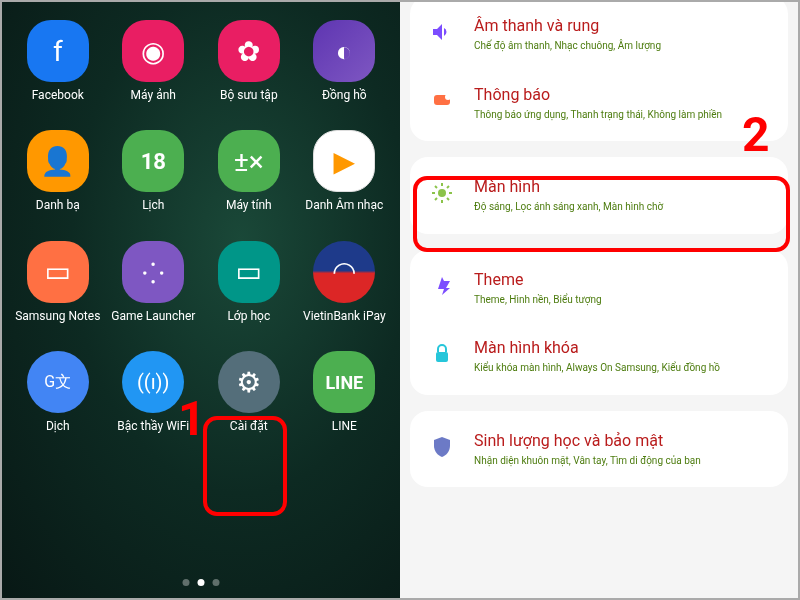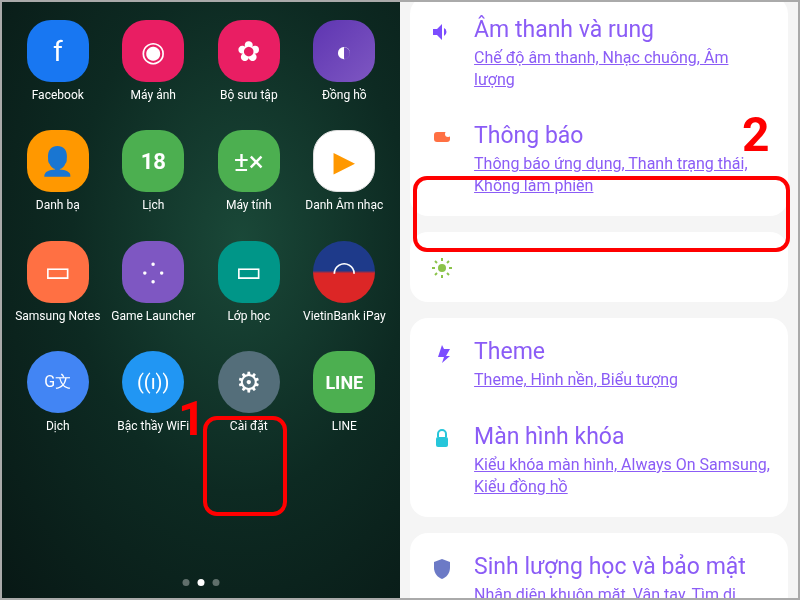--- a/index.html
+++ b/index.html
@@ -11,22 +11,22 @@
   .app-icon { width: 62px; height: 62px; border-radius: 24px; display: flex; align-items: center; justify-content: center; font-size: 28px; color: #fff; }
   .app-label { color: #fff; font-size: 12px; line-height: 1.2; max-width: 88px; }
   .page-dots { position: absolute; bottom: 12px; left: 50%; transform: translateX(-50%); display: flex; gap: 8px; }
   .dot { width: 7px; height: 7px; border-radius: 50%; background: rgba(255,255,255,0.35); }
   .dot.active { background: #fff; }
   .right-panel { width: 400px; height: 596px; background: #f5f5f5; overflow: hidden; }
   .settings-group { background: #fff; border-radius: 18px; margin: 0 10px 16px 10px; padding: 4px 0; }
   .settings-item { display: flex; align-items: flex-start; padding: 16px 18px; cursor: pointer; }
   .settings-icon { width: 28px; height: 28px; margin-right: 18px; flex-shrink: 0; display: flex; align-items: center; justify-content: center; margin-top: 2px; }
   .settings-text { flex: 1; }
-  .settings-title { font-size: 23px; color: #8b5cf6; font-weight: 400; margin-bottom: 4px; }
-  .settings-desc { font-size: 16px; color: #8b5cf6; line-height: 1.35; text-decoration: underline; }
+  .settings-title { font-size: 16px; color: #b91c1c; font-weight: 400; margin-bottom: 4px; }
+  .settings-desc { font-size: 10px; color: #4d7c0f; line-height: 1.35; }
   .highlight-box { border: 4px solid #ff0000; border-radius: 14px; position: absolute; pointer-events: none; }
   .step-number { position: absolute; font-size: 48px; font-weight: 700; color: #ff0000; pointer-events: none; }
   
   .i-fb { background: #1877f2; }
   .i-cam { background: #e91e63; }
   .i-gal { background: #e91e63; }
   .i-clock { background: linear-gradient(135deg,#5e35b1,#7e57c2); }
   .i-contacts { background: #ff9800; }
   .i-cal { background: #4caf50; text-align: right; }
   .i-calc { background: #4caf50; }
@@ -154,20 +154,24 @@
                   <line x1="12" y1="19" x2="12" y2="22"></line>
                   <line x1="2" y1="12" x2="5" y2="12"></line>
                   <line x1="19" y1="12" x2="22" y2="12"></line>
                   <line x1="5" y1="5" x2="7" y2="7"></line>
                   <line x1="17" y1="17" x2="19" y2="19"></line>
                   <line x1="5" y1="19" x2="7" y2="17"></line>
                   <line x1="17" y1="7" x2="19" y2="5"></line>
                 </g>
               </svg>
             </div>
+            <div class="settings-text">
+              <div class="settings-title">Màn hình</div>
+              <div class="settings-desc">Độ sáng, Lọc ánh sáng xanh, Màn hình chờ</div>
+            </div>
           </div>
         </div>
         <div class="settings-group">
           <div class="settings-item">
             <div class="settings-icon">
               <svg width="24" height="24" viewBox="0 0 24 24">
                 <path fill="#7c4dff" d="M12 3l2 4h6l-4 7h4l-8 7 2-6H8l4-12z"></path>
               </svg>
             </div>
             <div class="settings-text">

